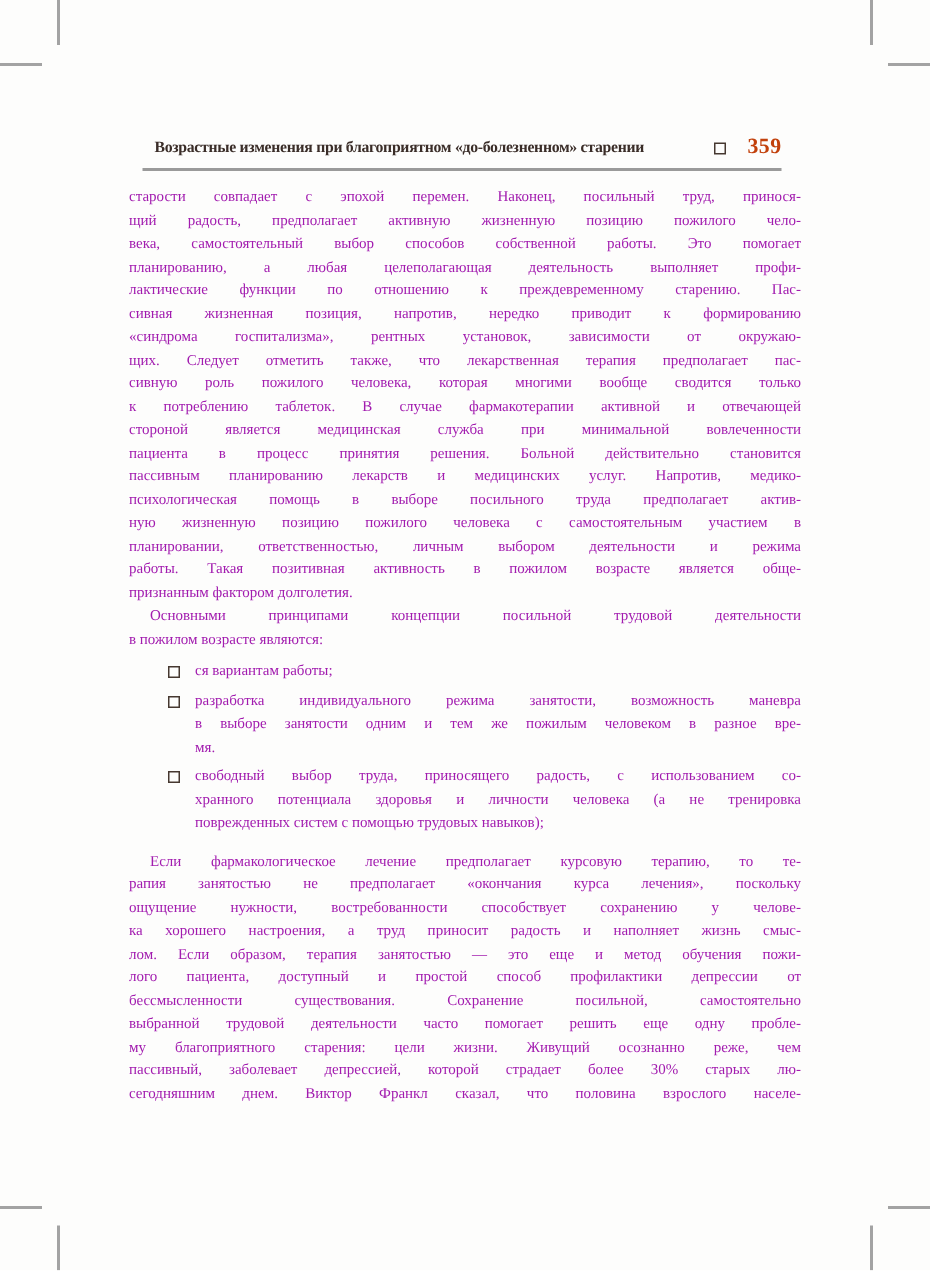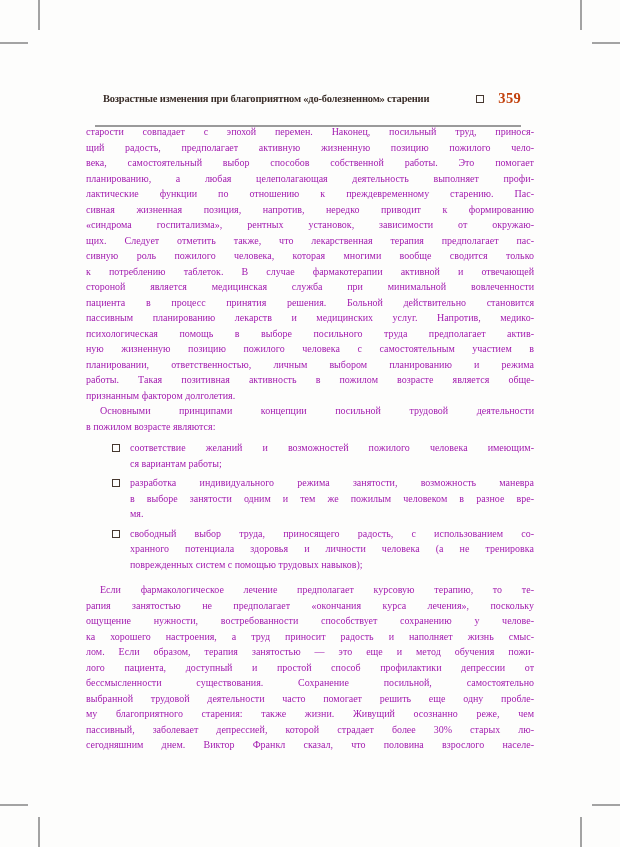--- a/index.html
+++ b/index.html
@@ -22,21 +22,21 @@
   .m-bl-v { left: 38px;  top: 817px;  width: 1.5px; height: 30px; }
   .m-br-h { right: 0;    top: 804px;  width: 28px;  height: 1.5px; }
   .m-br-v { left: 580px; top: 817px;  width: 1.5px; height: 30px; }
 
   
   .header {
     position: absolute;
     left: 95px; top: 90px; width: 426px;
     display: flex; align-items: center;
     border-bottom: 2px solid #9a9a9a;
-    padding-bottom: 18px;
+    padding-bottom: 5px;
   }
   .header-title {
     margin-left: 8px;
     font-size: 10.5px; font-weight: bold;
     letter-spacing: -0.2px;
     white-space: nowrap;
     color: #3a2d28;
   }
   .header-right { margin-left: auto; display: flex; align-items: center; }
   .sq {
@@ -101,34 +101,33 @@
       <div class="tline">сивная жизненная позиция, напротив, нередко приводит к формированию</div>
       <div class="tline">«синдрома госпитализма», рентных установок, зависимости от окружаю-</div>
       <div class="tline">щих. Следует отметить также, что лекарственная терапия предполагает пас-</div>
       <div class="tline">сивную роль пожилого человека, которая многими вообще сводится только</div>
       <div class="tline">к потреблению таблеток. В случае фармакотерапии активной и отвечающей</div>
       <div class="tline">стороной является медицинская служба при минимальной вовлеченности</div>
       <div class="tline">пациента в процесс принятия решения. Больной действительно становится</div>
       <div class="tline">пассивным планированию лекарств и медицинских услуг. Напротив, медико-</div>
       <div class="tline">психологическая помощь в выборе посильного труда предполагает актив-</div>
       <div class="tline">ную жизненную позицию пожилого человека с самостоятельным участием в</div>
-      <div class="tline">планировании, ответственностью, личным выбором планированию и режима</div>
+      <div class="tline">планировании, ответственностью, личным выбором деятельности и режима</div>
       <div class="tline">работы. Такая позитивная активность в пожилом возрасте является обще-</div>
       <div class="tline end">признанным фактором долголетия.</div>
     </div>
 
     <div class="para">
       <div class="tline indent">Основными принципами концепции посильной трудовой деятельности</div>
       <div class="tline end">в пожилом возрасте являются:</div>
     </div>
 
     <ul class="blist">
       <li>
         <span class="sq"></span>
-        <div class="tline">соответствие желаний и возможностей пожилого человека имеющим-</div>
         <div class="tline end">ся вариантам работы;</div>
       </li>
       <li>
         <span class="sq"></span>
         <div class="tline">разработка индивидуального режима занятости, возможность маневра</div>
         <div class="tline">в выборе занятости одним и тем же пожилым человеком в разное вре-</div>
         <div class="tline end">мя.</div>
       </li>
       <li>
         <span class="sq"></span>
@@ -140,19 +139,19 @@
 
     <div class="para">
       <div class="tline indent">Если фармакологическое лечение предполагает курсовую терапию, то те-</div>
       <div class="tline">рапия занятостью не предполагает «окончания курса лечения», поскольку</div>
       <div class="tline">ощущение нужности, востребованности способствует сохранению у челове-</div>
       <div class="tline">ка хорошего настроения, а труд приносит радость и наполняет жизнь смыс-</div>
       <div class="tline">лом. Если образом, терапия занятостью — это еще и метод обучения пожи-</div>
       <div class="tline">лого пациента, доступный и простой способ профилактики депрессии от</div>
       <div class="tline">бессмысленности существования. Сохранение посильной, самостоятельно</div>
       <div class="tline">выбранной трудовой деятельности часто помогает решить еще одну пробле-</div>
-      <div class="tline">му благоприятного старения: также жизни. Живущий осознанно реже, чем</div>
+      <div class="tline">му благоприятного старения: цели жизни. Живущий осознанно реже, чем</div>
       <div class="tline">пассивный, заболевает депрессией, которой страдает более 30% старых лю-</div>
       <div class="tline">сегодняшним днем. Виктор Франкл сказал, что половина взрослого населе-</div>
     </div>
 
   </div>
 </div>
 
 </body></html>

